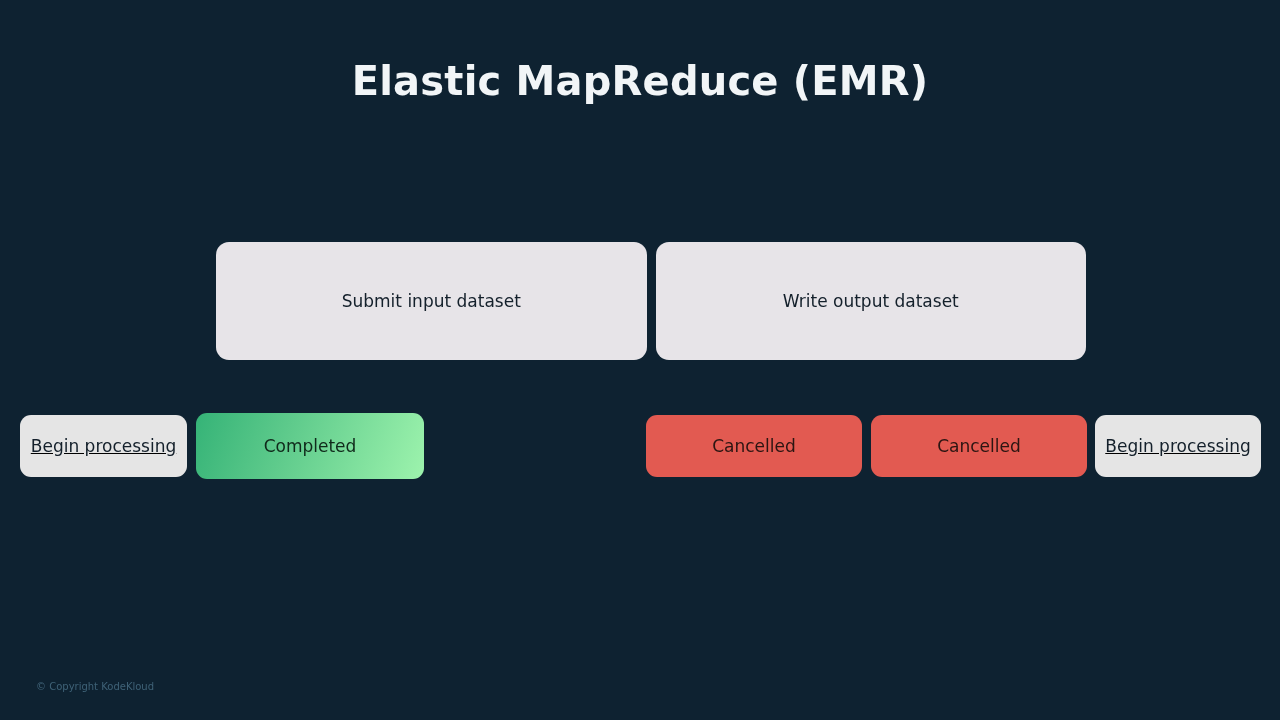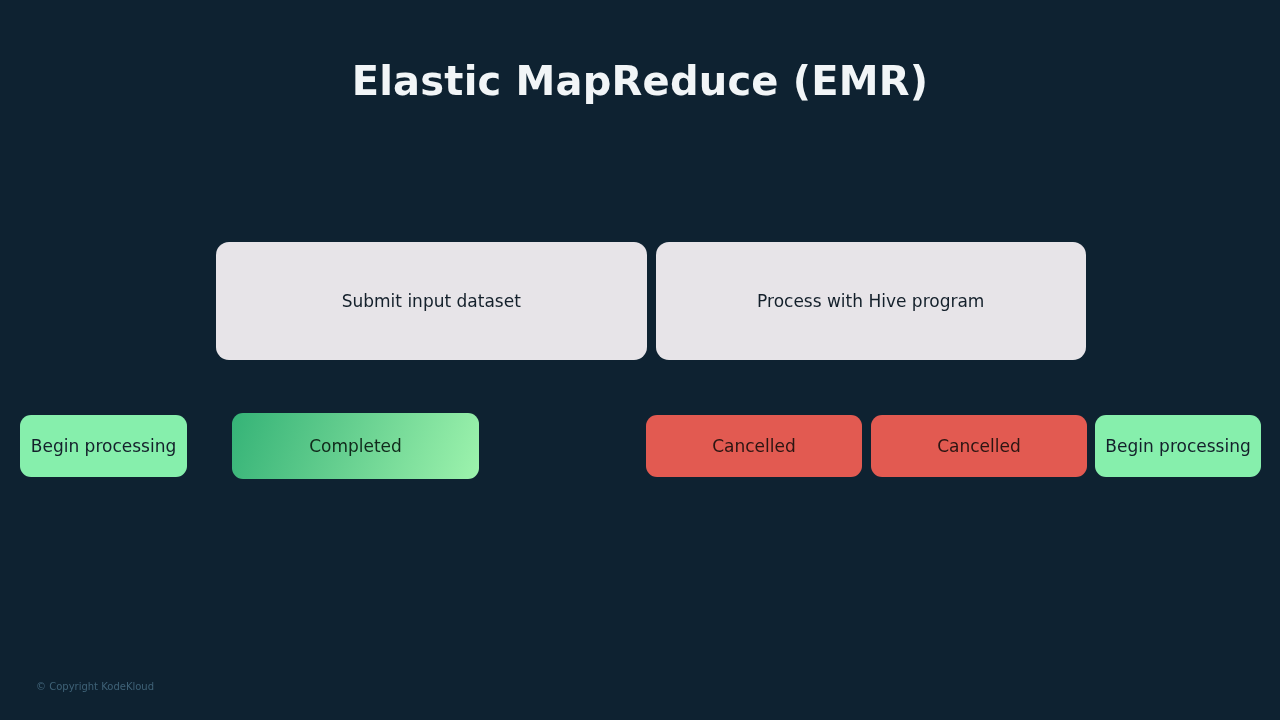--- a/index.html
+++ b/index.html
@@ -88,37 +88,38 @@
   }
 
   .status-box .box-label {
     font-size: 17px;
     font-weight: 400;
     line-height: 23px;
     white-space: nowrap;
   }
 
   .status-neutral {
-    background: #86efac;
+    background: #e5e5e5;
+    text-decoration: underline;
   }
   .status-neutral .box-label { color: #14202b; }
 
   .status-success {
     background: linear-gradient(110deg, #35b377 0%, #5fcb8c 40%, #9df3ad 100%);
   }
   .status-success .box-label { color: #102a1b; }
 
   .status-danger {
     background: #e25a51;
   }
   .status-danger .box-label { color: #2b1512; }
 
   
   #status-0 { left: 0px;    top: 2px;  width: 167px; height: 62px; }
-  #status-1 { left: 176px;  top: 0px;  width: 247px; height: 66px; margin-left: 36px; }
+  #status-1 { left: 176px;  top: 0px;  width: 228px; height: 66px; }
   #status-2 { left: 401px;  top: 2px;  width: 217px; height: 62px; }
   #status-3 { left: 626px;  top: 2px;  width: 216px; height: 62px; }
   #status-4 { left: 851px;  top: 2px;  width: 216px; height: 62px; }
   #status-5 { left: 1075px; top: 2px;  width: 166px; height: 62px; }
 
   
   #copyright {
     position: absolute;
     left: 36px;
     top: 679px;
@@ -134,21 +135,21 @@
 
 <div id="slide">
 
   <h1 id="slide-title">Elastic MapReduce (EMR)</h1>
 
   <div id="steps-row">
     <div class="step-box">
       <span class="box-label">Submit input dataset</span>
     </div>
     <div class="step-box">
-      <span class="box-label">Process with Hive program</span>
+      <span class="box-label">Write output dataset</span>
     </div>
   </div>
 
   <div id="status-row">
     <div id="status-0" class="status-box status-neutral">
       <span class="box-label">Begin processing</span>
     </div>
     <div id="status-1" class="status-box status-success">
       <span class="box-label">Completed</span>
     </div>

